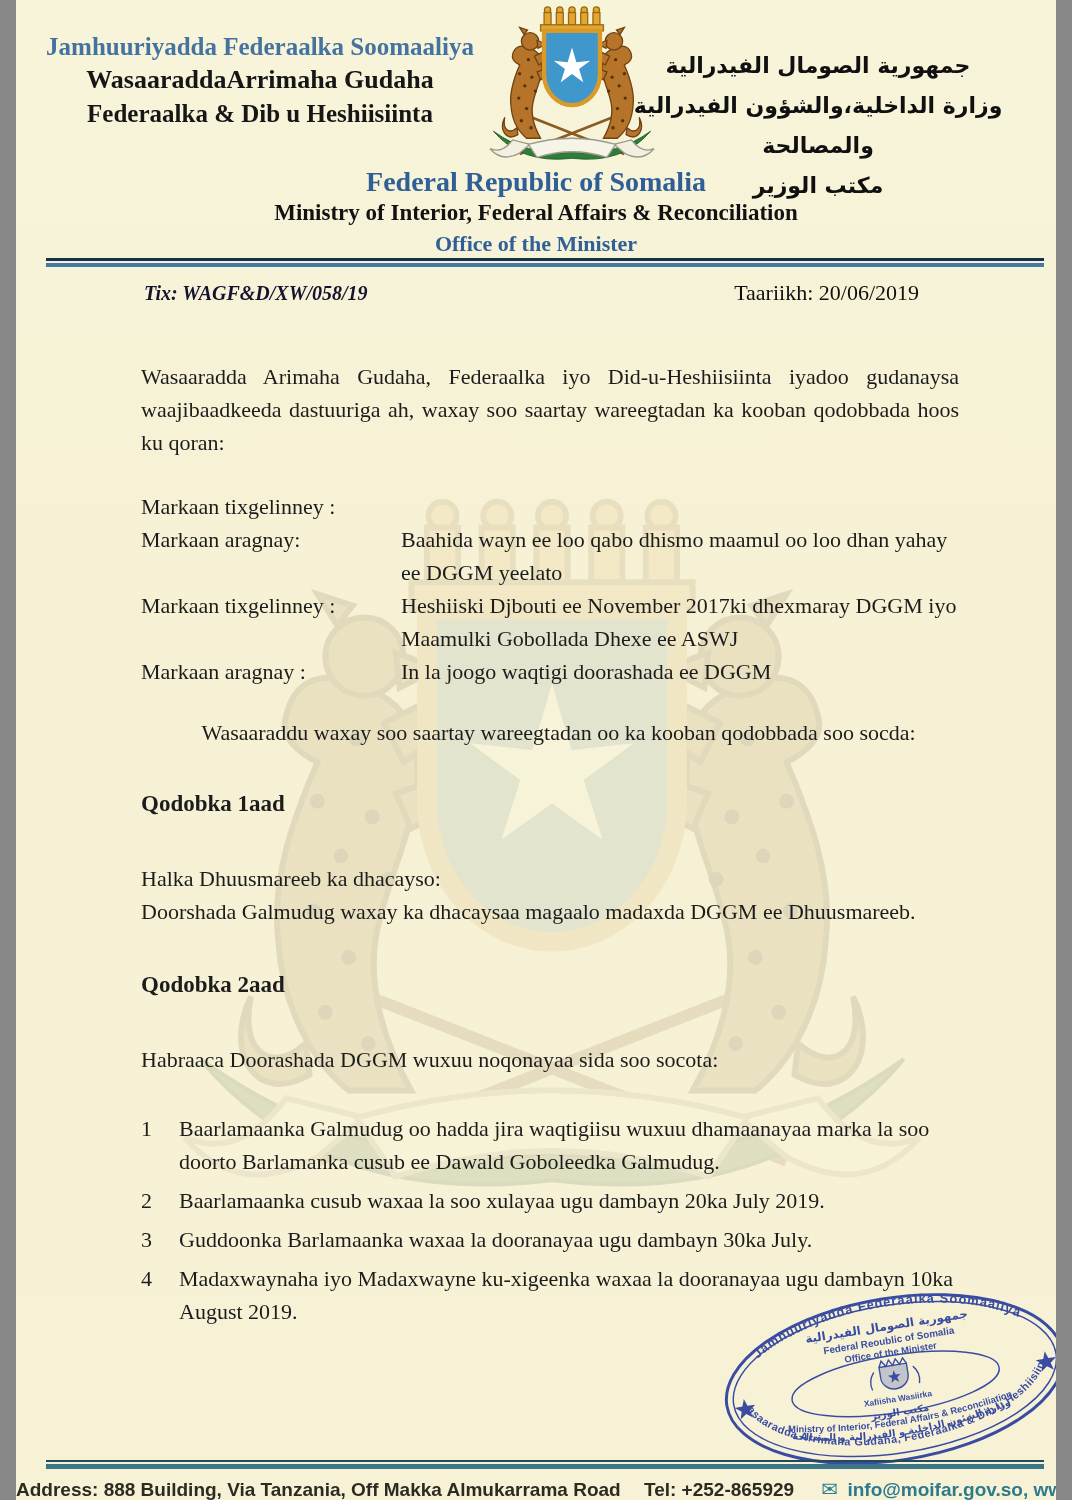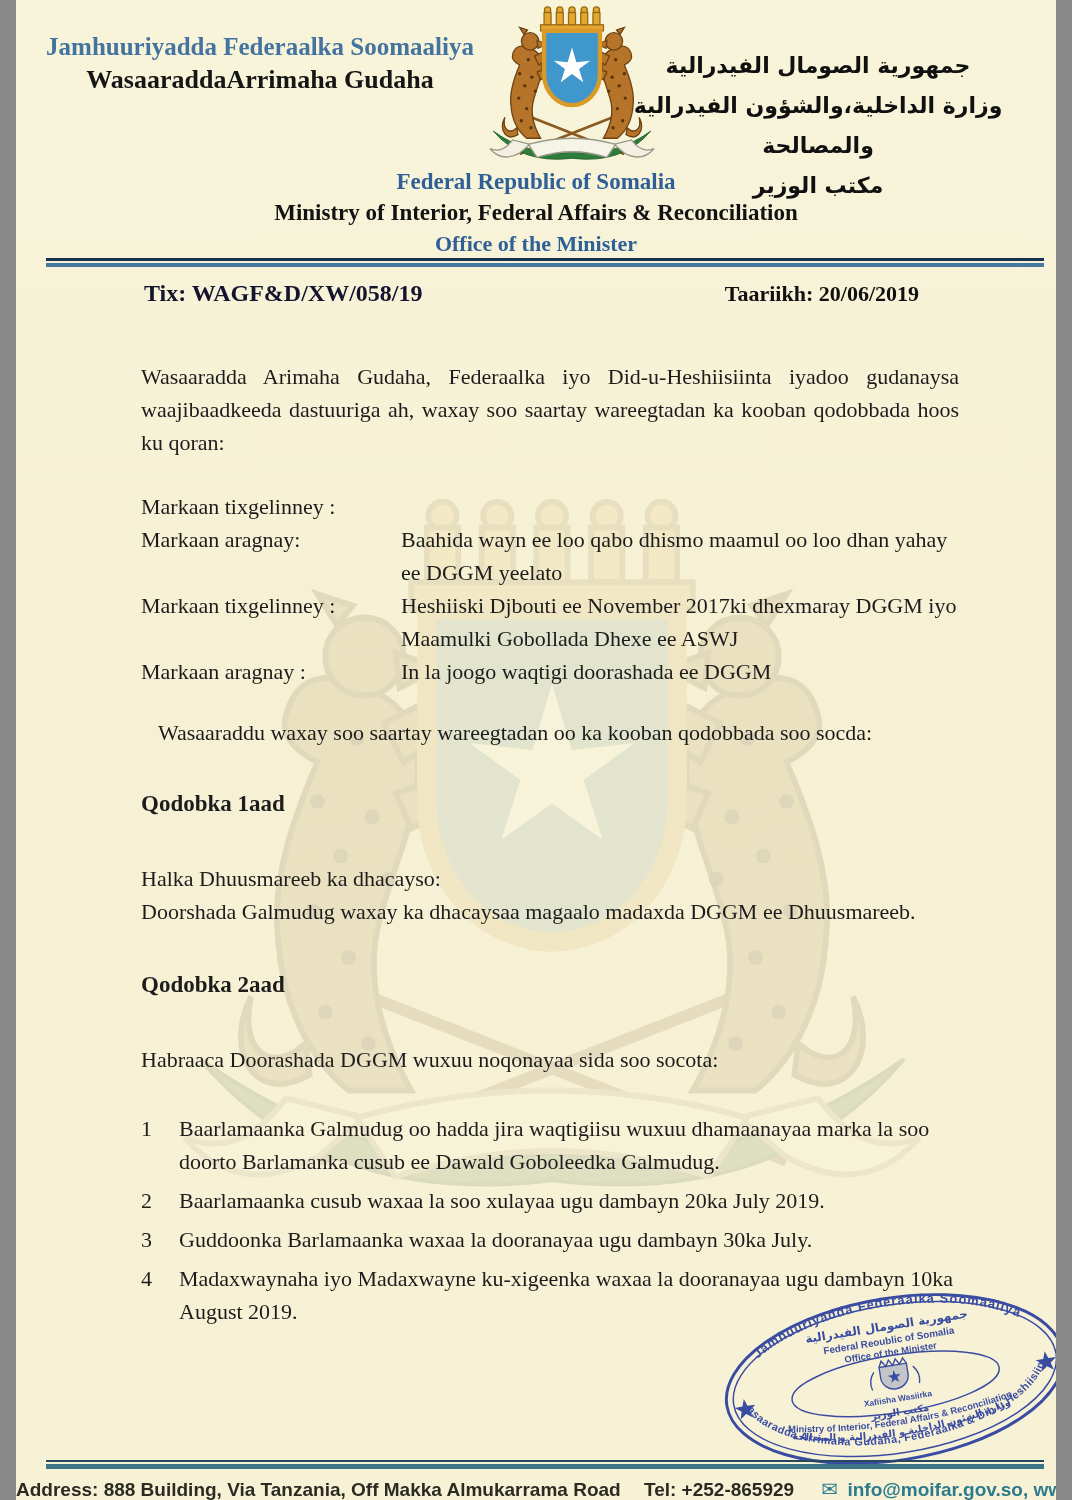--- a/index.html
+++ b/index.html
@@ -31,43 +31,43 @@
   .hdr-right{
     position:absolute;right:18px;top:46px;width:440px;
     text-align:center;direction:rtl;
     font-family:"DejaVu Sans",sans-serif;font-weight:bold;
     font-size:22px;line-height:40px;color:#101010;
   }
   .hdr-center{
     position:absolute;left:0;top:166px;width:100%;
     text-align:center;font-weight:bold;line-height:31px;
   }
-  .hdr-center .c1{font-size:23px;color:#2e5f96;}
+  .hdr-center .c1{font-size:28px;color:#2e5f96;}
   .hdr-center .c2{font-size:23px;color:#121212;}
   .hdr-center .c3{font-size:22px;color:#2e5f96;}
   .top-rule{position:absolute;left:30px;right:12px;top:258px;}
   .top-rule .r1{height:3px;background:#16324f;margin-bottom:2px;}
   .top-rule .r2{height:4px;background:#4678a0;}
   
   .ref-row{
     position:absolute;left:128px;right:137px;top:280px;
     display:flex;justify-content:space-between;align-items:baseline;
   }
-  .ref-tix{font-size:24px;font-weight:bold;color:#14142e;}
-  .ref-date{font-size:22px;font-weight:bold;color:#101010;margin-left:48px;}
+  .ref-tix{font-size:20px;font-weight:bold;font-style:italic;color:#14142e;}
+  .ref-date{font-size:22px;font-weight:normal;color:#101010;margin-left:48px;}
   
   .main{
     position:absolute;left:125px;right:97px;top:360px;
     font-size:22px;line-height:33px;
   }
   .p-intro{margin:0;text-align:justify;}
   .clauses{margin-top:31px;}
   .clause-row{display:grid;grid-template-columns:260px 1fr;}
   .clause-label{padding-right:10px;}
-  .p-issue{margin:28px 0 0 17px;}
+  .p-issue{margin:28px 0 0 17px;text-align:center;}
   .qodobka{margin:38px 0 0 0;font-size:23px;font-weight:bold;}
   .sec1-lines{margin:42px 0 0 0;}
   .p-habraaca{margin:42px 0 0 0;}
   .items{margin-top:36px;}
   .item{display:grid;grid-template-columns:38px 1fr;margin-bottom:6px;}
   .item .num{text-align:left;}
   
   .stamp{
     position:absolute;left:700px;top:1290px;width:358px;height:180px;
     transform:rotate(-9deg);
@@ -174,20 +174,21 @@
 
   <div class="watermark">
     <svg viewBox="0 0 220 190" width="860" height="744">
         <use href="#coat" xlink:href="#coat"></use>
       </svg>
   </div>
 
   <div class="hdr-left">
     <div class="l1">Jamhuuriyadda Federaalka Soomaaliya</div>
     <div class="l2">WasaaraddaArrimaha Gudaha</div>
+    <div class="l3">Federaalka &amp; Dib u Heshiisiinta</div>
   </div>
 
   <div class="hdr-emblem">
     <svg viewBox="0 0 220 190" width="192" height="166">
         <use href="#coat" xlink:href="#coat"></use>
       </svg>
   </div>
 
   <div class="hdr-right" dir="rtl">
     <div>جمهورية الصومال الفيدرالية</div>

